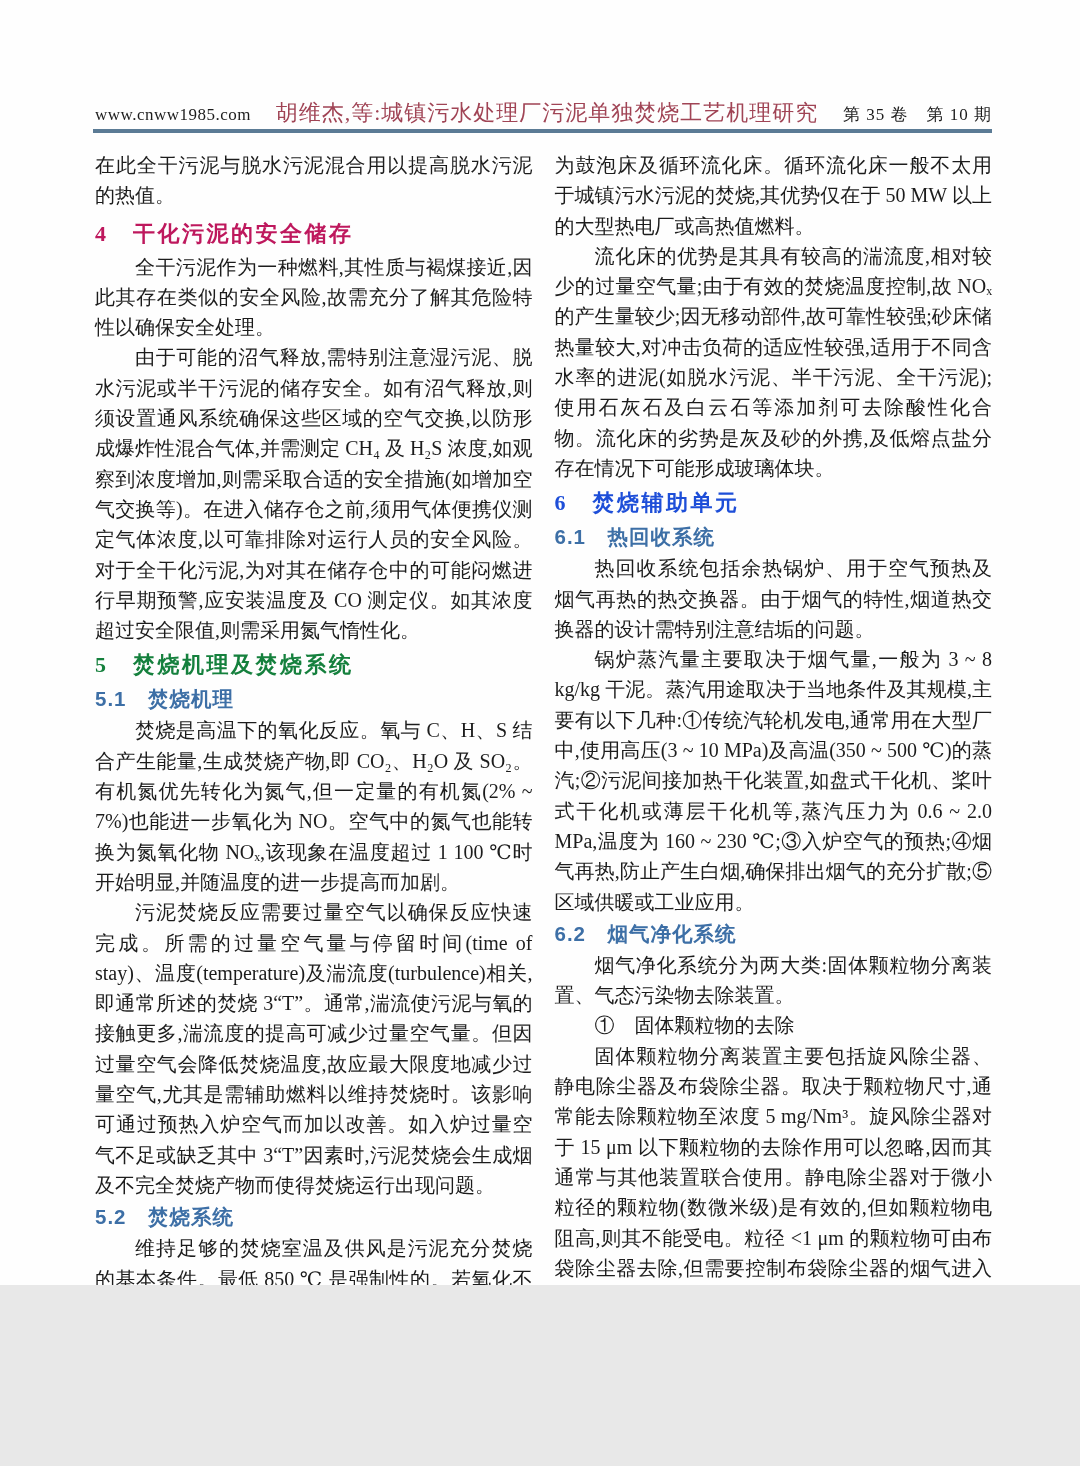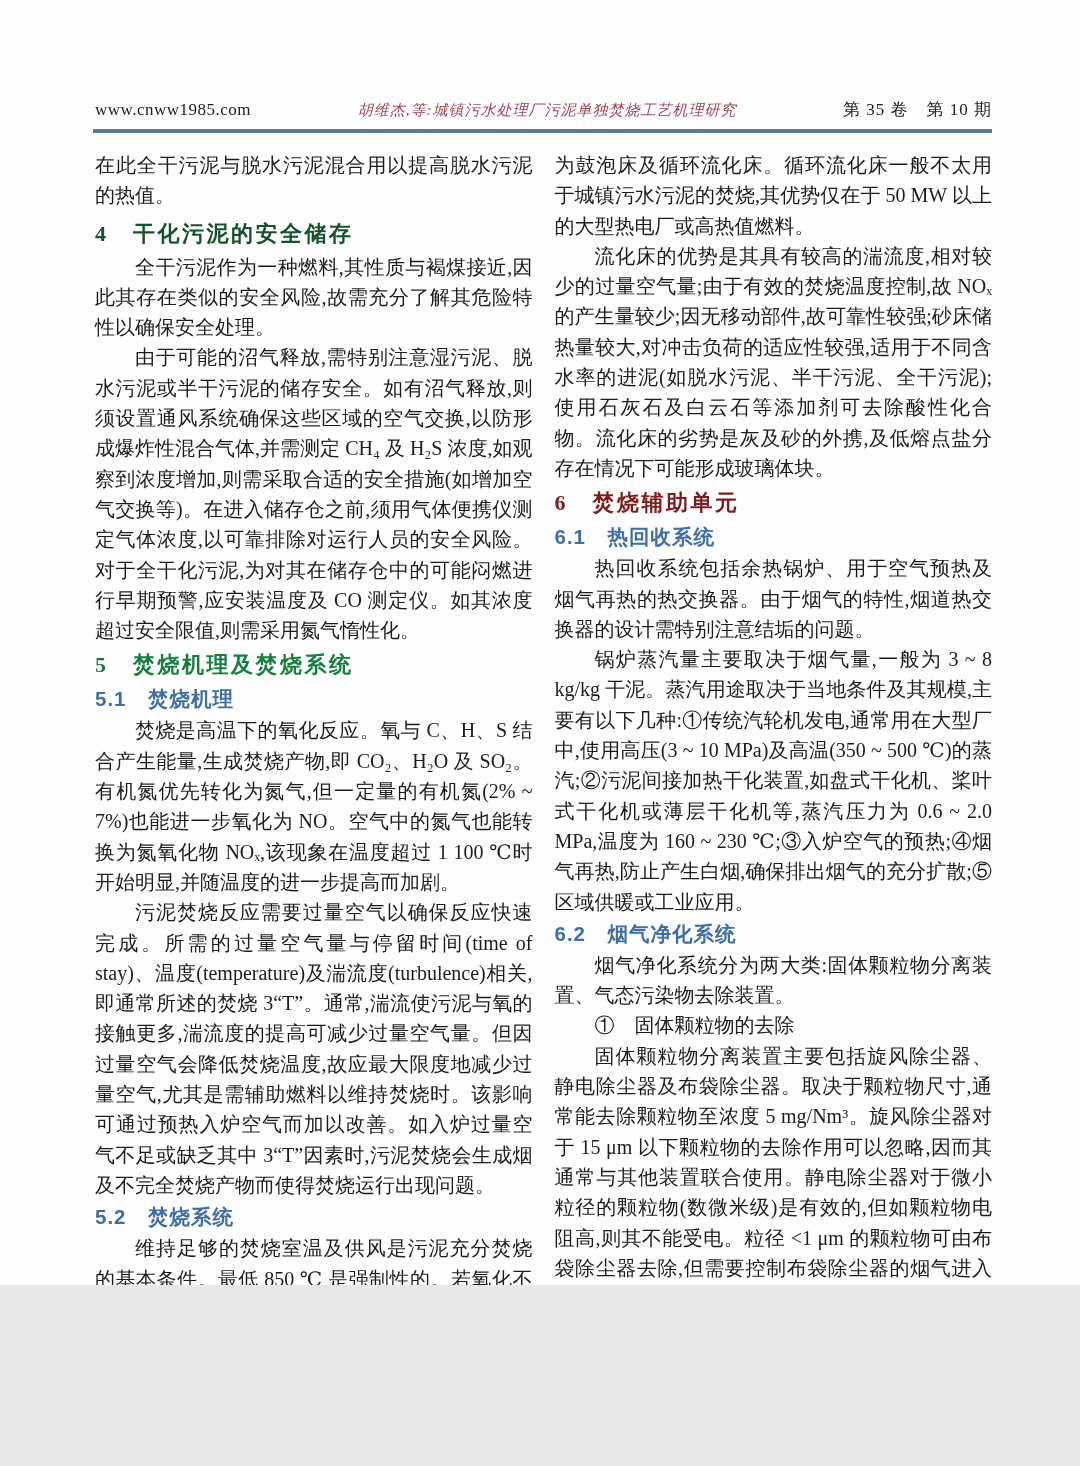--- a/index.html
+++ b/index.html
@@ -12,21 +12,21 @@
     color:#1c1c1c;
     overflow:hidden;
   }
   
   .header{
     position:absolute;left:95px;top:98px;width:897px;
     display:flex;justify-content:space-between;align-items:baseline;
     font-size:17px;
   }
   .header .site{letter-spacing:0.5px;}
-  .header .title{font-size:15px;letter-spacing:1px;font-style:italic;}
+  .header .title{font-size:22px;letter-spacing:1px;}
   .header .issue{letter-spacing:1px;}
   .header-rule{
     position:absolute;left:93px;top:129px;width:899px;height:4px;
   }
   
   .columns{
     position:absolute;left:95px;top:150px;width:897px;
     display:flex;gap:22px;
     font-size:20px;line-height:30.3px;justify-content:flex-end;
   }
@@ -93,35 +93,35 @@
     <span class="site">www.cnww1985.com</span>
     <span class="title" style="color: rgb(160, 68, 85);">胡维杰,等:城镇污水处理厂污泥单独焚烧工艺机理研究</span>
     <span class="issue">第 35 卷　第 10 期</span>
   </div>
   <div class="header-rule" style="background-color: rgb(91, 123, 149);"></div>
 
   <div class="columns">
 
     <div class="col">
       <p class="p">在此全干污泥与脱水污泥混合用以提高脱水污泥的热值。</p>
-      <h1 style="color: #14532d; margin-top: 6px;">4　干化污泥的安全储存</h1>
+      <h1 style="color: #be185d; margin-top: 6px;">4　干化污泥的安全储存</h1>
       <p class="indent">全干污泥作为一种燃料,其性质与褐煤接近,因此其存在类似的安全风险,故需充分了解其危险特性以确保安全处理。</p>
       <p class="indent">由于可能的沼气释放,需特别注意湿污泥、脱水污泥或半干污泥的储存安全。如有沼气释放,则须设置通风系统确保这些区域的空气交换,以防形成爆炸性混合气体,并需测定 CH₄ 及 H₂S 浓度,如观察到浓度增加,则需采取合适的安全措施(如增加空气交换等)。在进入储存仓之前,须用气体便携仪测定气体浓度,以可靠排除对运行人员的安全风险。对于全干化污泥,为对其在储存仓中的可能闷燃进行早期预警,应安装温度及 CO 测定仪。如其浓度超过安全限值,则需采用氮气惰性化。</p>
       <h1 style="color: #15803d;">5　焚烧机理及焚烧系统</h1>
       <h2 style="color: rgb(61, 111, 166);">5.1　焚烧机理</h2>
       <p class="indent">焚烧是高温下的氧化反应。氧与 C、H、S 结合产生能量,生成焚烧产物,即 CO₂、H₂O 及 SO₂。有机氮优先转化为氮气,但一定量的有机氮(2% ~ 7%)也能进一步氧化为 NO。空气中的氮气也能转换为氮氧化物 NOₓ,该现象在温度超过 1 100 ℃时开始明显,并随温度的进一步提高而加剧。</p>
       <p class="indent">污泥焚烧反应需要过量空气以确保反应快速完成。所需的过量空气量与停留时间(time of stay)、温度(temperature)及湍流度(turbulence)相关,即通常所述的焚烧 3“T”。通常,湍流使污泥与氧的接触更多,湍流度的提高可减少过量空气量。但因过量空气会降低焚烧温度,故应最大限度地减少过量空气,尤其是需辅助燃料以维持焚烧时。该影响可通过预热入炉空气而加以改善。如入炉过量空气不足或缺乏其中 3“T”因素时,污泥焚烧会生成烟及不完全焚烧产物而使得焚烧运行出现问题。</p>
       <h2 style="color: rgb(61, 111, 166);">5.2　焚烧系统</h2>
       <p class="indent">维持足够的焚烧室温及供风是污泥充分焚烧的基本条件。最低 850 ℃ 是强制性的。若氧化不充分,则烟气中会含有 CO 及颗粒物碳;焚烧灰中主要含有 SiO₂、Al₂O₃、Fe₂O₃、CaO 及 P₂O₅,如氧化不充分,则灰中会另含未燃尽碳。为此,要求烟气停留时间在 2 s 以上,温度 &gt;850 ℃。</p>
     </div>
 
     <div class="col">
       <p class="p">为鼓泡床及循环流化床。循环流化床一般不太用于城镇污水污泥的焚烧,其优势仅在于 50 MW 以上的大型热电厂或高热值燃料。</p>
       <p class="indent">流化床的优势是其具有较高的湍流度,相对较少的过量空气量;由于有效的焚烧温度控制,故 NOₓ 的产生量较少;因无移动部件,故可靠性较强;砂床储热量较大,对冲击负荷的适应性较强,适用于不同含水率的进泥(如脱水污泥、半干污泥、全干污泥);使用石灰石及白云石等添加剂可去除酸性化合物。流化床的劣势是灰及砂的外携,及低熔点盐分存在情况下可能形成玻璃体块。</p>
-      <h1 style="color: #7f1d1d;">6　焚烧辅助单元</h1>
+      <h1 style="color: #1d4ed8;">6　焚烧辅助单元</h1>
       <h2 style="color: rgb(61, 111, 166);">6.1　热回收系统</h2>
       <p class="indent">热回收系统包括余热锅炉、用于空气预热及烟气再热的热交换器。由于烟气的特性,烟道热交换器的设计需特别注意结垢的问题。</p>
       <p class="indent">锅炉蒸汽量主要取决于烟气量,一般为 3 ~ 8 kg/kg 干泥。蒸汽用途取决于当地条件及其规模,主要有以下几种:①传统汽轮机发电,通常用在大型厂中,使用高压(3 ~ 10 MPa)及高温(350 ~ 500 ℃)的蒸汽;②污泥间接加热干化装置,如盘式干化机、桨叶式干化机或薄层干化机等,蒸汽压力为 0.6 ~ 2.0 MPa,温度为 160 ~ 230 ℃;③入炉空气的预热;④烟气再热,防止产生白烟,确保排出烟气的充分扩散;⑤区域供暖或工业应用。</p>
       <h2 style="color: rgb(61, 111, 166);">6.2　烟气净化系统</h2>
       <p class="indent">烟气净化系统分为两大类:固体颗粒物分离装置、气态污染物去除装置。</p>
       <p class="indent">①　固体颗粒物的去除</p>
       <p class="indent">固体颗粒物分离装置主要包括旋风除尘器、静电除尘器及布袋除尘器。取决于颗粒物尺寸,通常能去除颗粒物至浓度 5 mg/Nm³。旋风除尘器对于 15 μm 以下颗粒物的去除作用可以忽略,因而其通常与其他装置联合使用。静电除尘器对于微小粒径的颗粒物(数微米级)是有效的,但如颗粒物电阻高,则其不能受电。粒径 &lt;1 μm 的颗粒物可由布袋除尘器去除,但需要控制布袋除尘器的烟气进入温度,以防损坏滤布。</p>
       <p class="indent">②　气态污染物的去除</p>
       <p class="indent">气态污染物去除装置主要分为 3 类:干法、半干法与湿法。干法装置中,干式化学药剂(通常是消石灰或碳酸氢钠)导入至烟道系统或反应塔中,气</p>
     </div>

